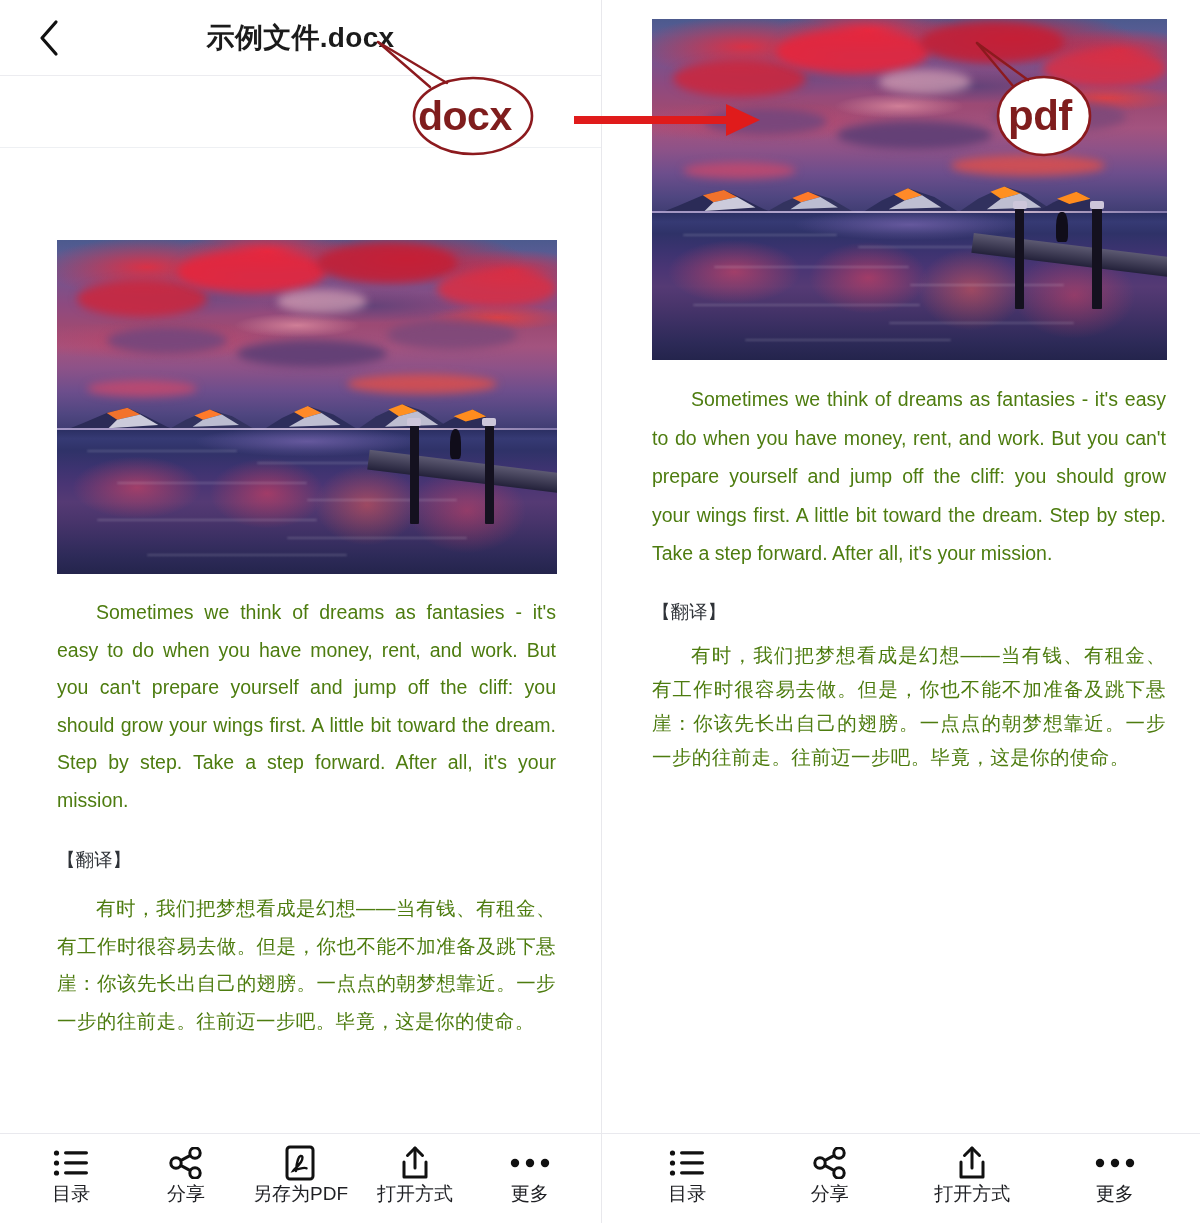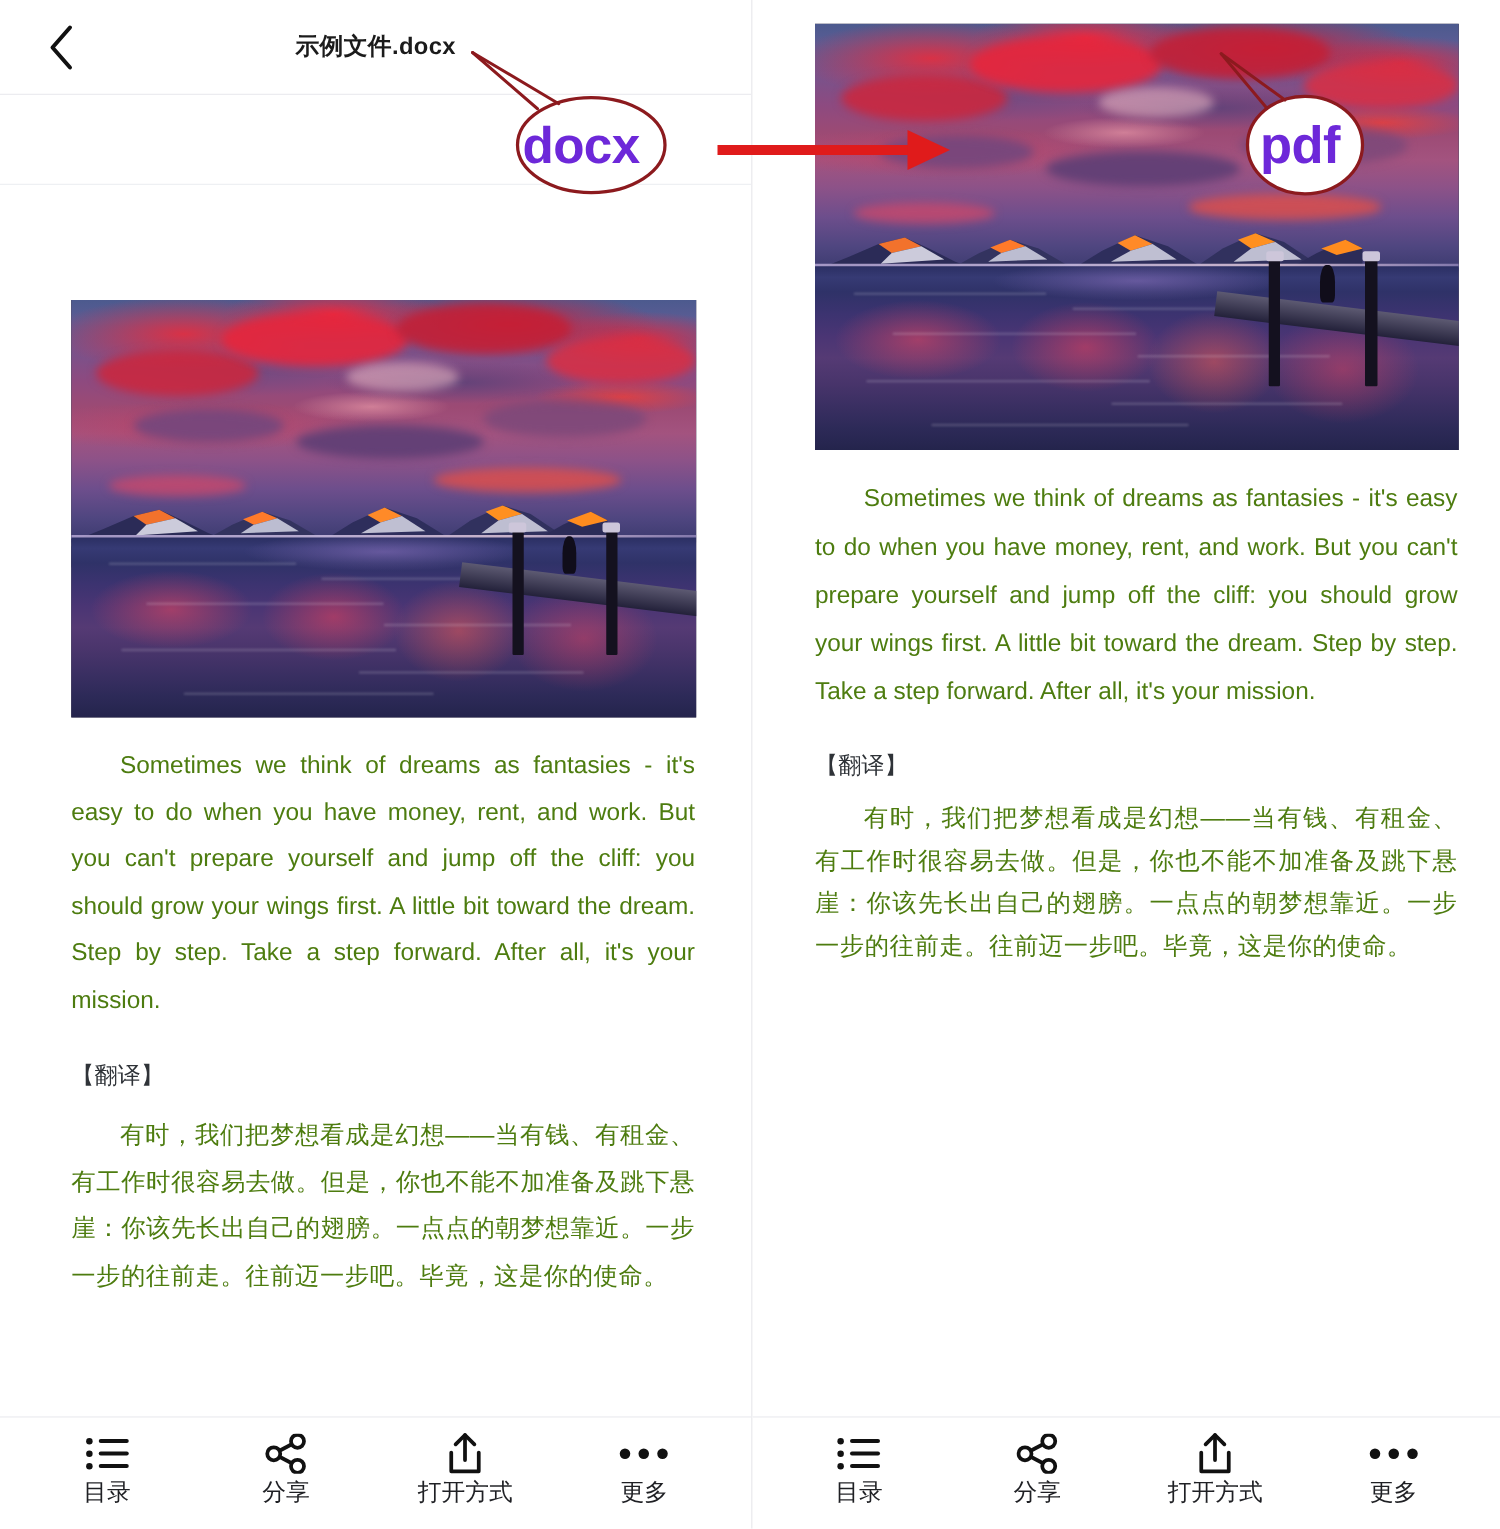--- a/index.html
+++ b/index.html
@@ -43,21 +43,21 @@
     left: 28px; top: 50%;
     transform: translateY(-50%);
     width: 42px; height: 42px;
     display: flex; align-items: center; justify-content: center;
     cursor: pointer;
   }
   .back-btn svg { display: block; }
   .doc-title {
     width: 100%;
     text-align: center;
-    font-size: 19px;
+    font-size: 28px;
     font-weight: bold;
     color: #1b1b1b;
     letter-spacing: 0.3px;
     line-height: 1;
   }
 
   
   .subbar {
     flex: 0 0 72px;
     background: #ffffff;
@@ -203,21 +203,21 @@
   .anno {
     position: absolute;
     inset: 0;
     pointer-events: none;
     z-index: 40;
   }
   .anno svg { position: absolute; left: 0; top: 0; overflow: visible; }
   .bubble-text {
     position: absolute;
     font-weight: bold;
-    color: #6d28d9;
+    color: #7f1d1d;
     font-family: "Liberation Sans", "DejaVu Sans", sans-serif;
     white-space: nowrap;
   }
   .bubble-docx { left: 418px; top: 93px; font-size: 41px; letter-spacing: -0.5px; }
   .bubble-pdf  { left: 1008px; top: 92px; font-size: 42px; letter-spacing: -0.5px; }
 </style>
 </head>
 <body>
 
 <div class="screen">
@@ -320,20 +320,30 @@
             <circle cx="7" cy="16" r="5.2" fill="none" stroke="#111" stroke-width="3"></circle>
             <circle cx="26" cy="6" r="5.2" fill="none" stroke="#111" stroke-width="3"></circle>
             <circle cx="26" cy="26" r="5.2" fill="none" stroke="#111" stroke-width="3"></circle>
             <line x1="11.6" y1="13.6" x2="21.4" y2="8.4" stroke="#111" stroke-width="3"></line>
             <line x1="11.6" y1="18.4" x2="21.4" y2="23.6" stroke="#111" stroke-width="3"></line>
           </svg>
         </div>
         <div class="tool-label">分享</div>
       </div>
 
+      <div class="tool">
+        <div class="tool-icon">
+          <svg width="30" height="36" viewBox="0 0 30 36">
+            <rect x="2" y="2" width="26" height="32" rx="3" fill="none" stroke="#111" stroke-width="3"></rect>
+            <path d="M11 26 C11 26 12 12 15.5 11 C18 10.3 18 14 16 17 C13.5 20.8 9.5 24 8.5 25.5
+                     C10.5 24.8 19 21.8 21.5 23.3" fill="none" stroke="#111" stroke-width="2.4" stroke-linecap="round"></path>
+          </svg>
+        </div>
+        <div class="tool-label">另存为PDF</div>
+      </div>
 
       <div class="tool">
         <div class="tool-icon">
           <svg width="32" height="36" viewBox="0 0 32 36">
             <path d="M16 3 L16 23" stroke="#111" stroke-width="3" stroke-linecap="round"></path>
             <path d="M8.5 10.5 L16 3 L23.5 10.5" fill="none" stroke="#111" stroke-width="3" stroke-linecap="round" stroke-linejoin="round"></path>
             <path d="M5 17 L5 32 L27 32 L27 17" fill="none" stroke="#111" stroke-width="3" stroke-linecap="round" stroke-linejoin="round"></path>
           </svg>
         </div>
         <div class="tool-label">打开方式</div>

